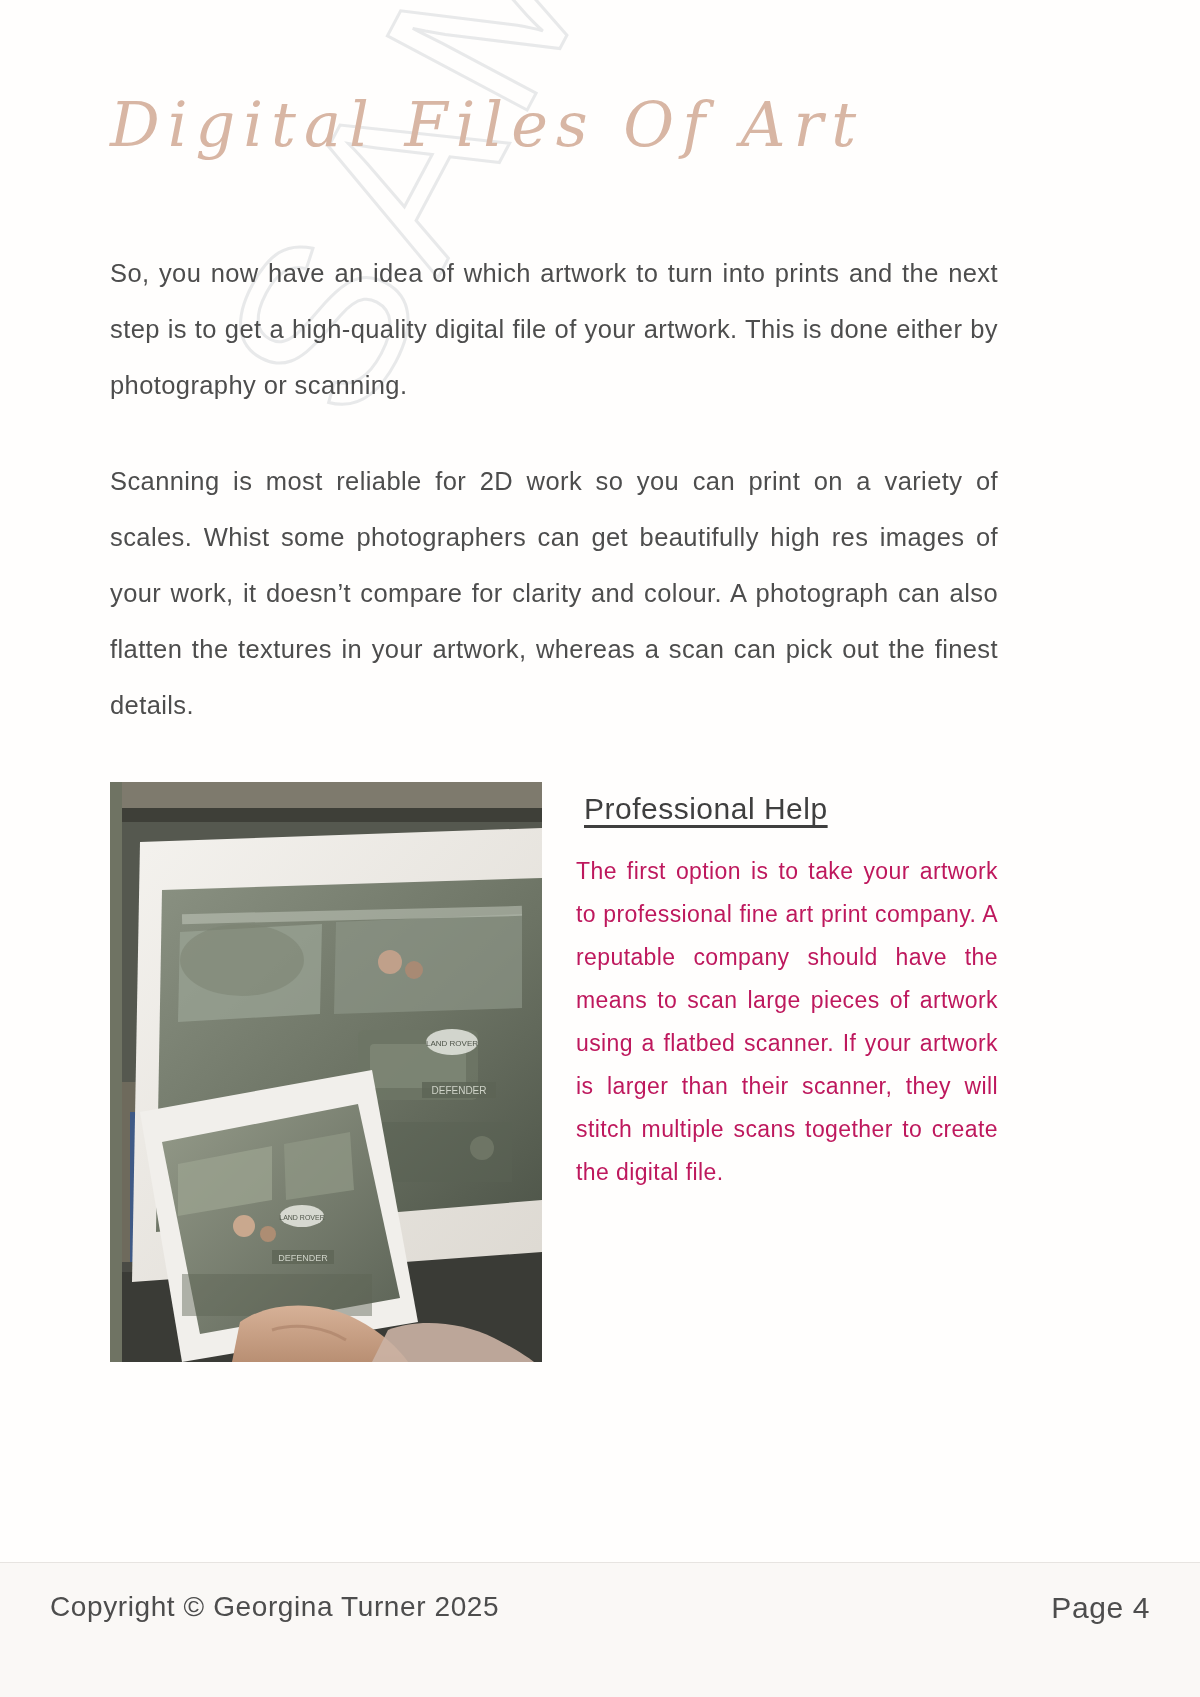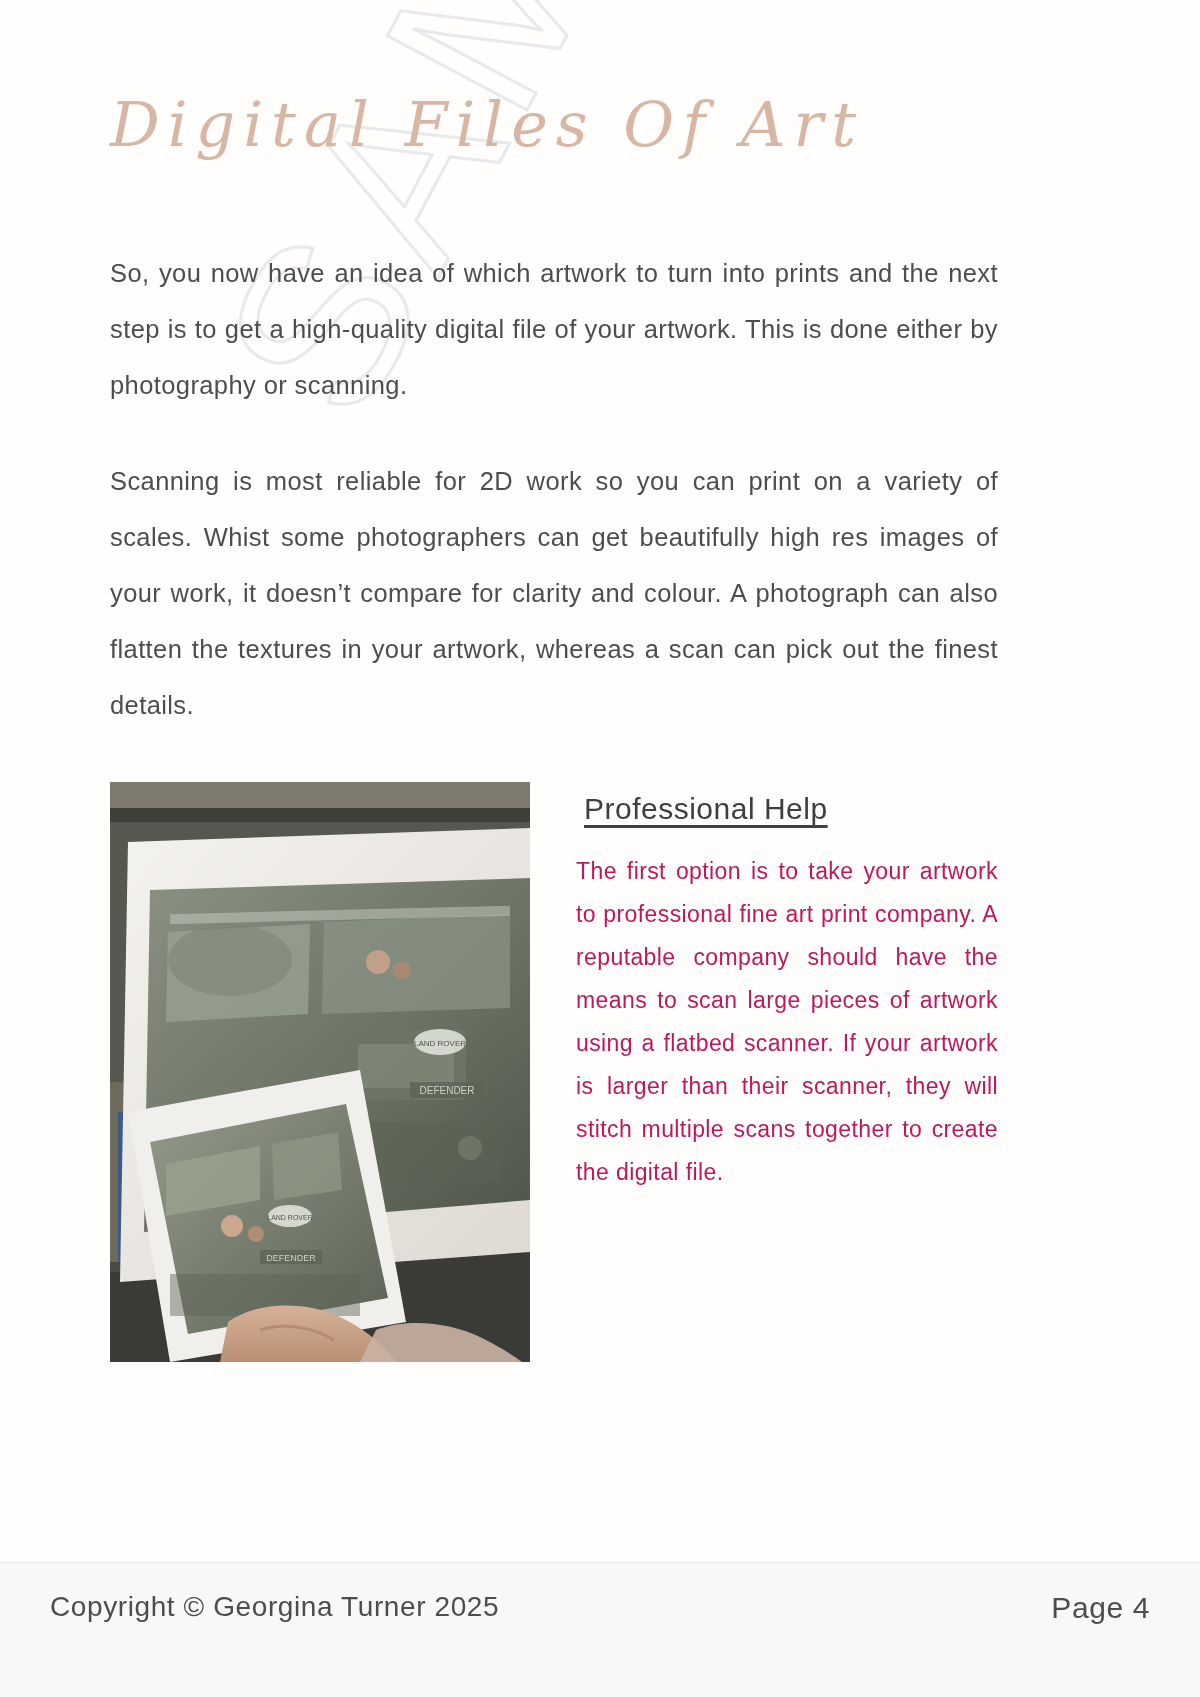--- a/index.html
+++ b/index.html
@@ -103,20 +103,21 @@
     flex: 1 1 auto;
   }
 
   
   .photo {
     position: relative;
     width: 420px;
     height: 580px;
     overflow: hidden;
     background: #6f7363;
+    padding-left: 12px;
   }
   .photo svg { display: block; }
 
   .sub-heading {
     margin: 10px 0 24px 8px;
     font-family: "Liberation Sans", sans-serif;
     font-size: 30px;
     color: #3f3f3f;
     letter-spacing: 0.5px;
     text-decoration: underline;

